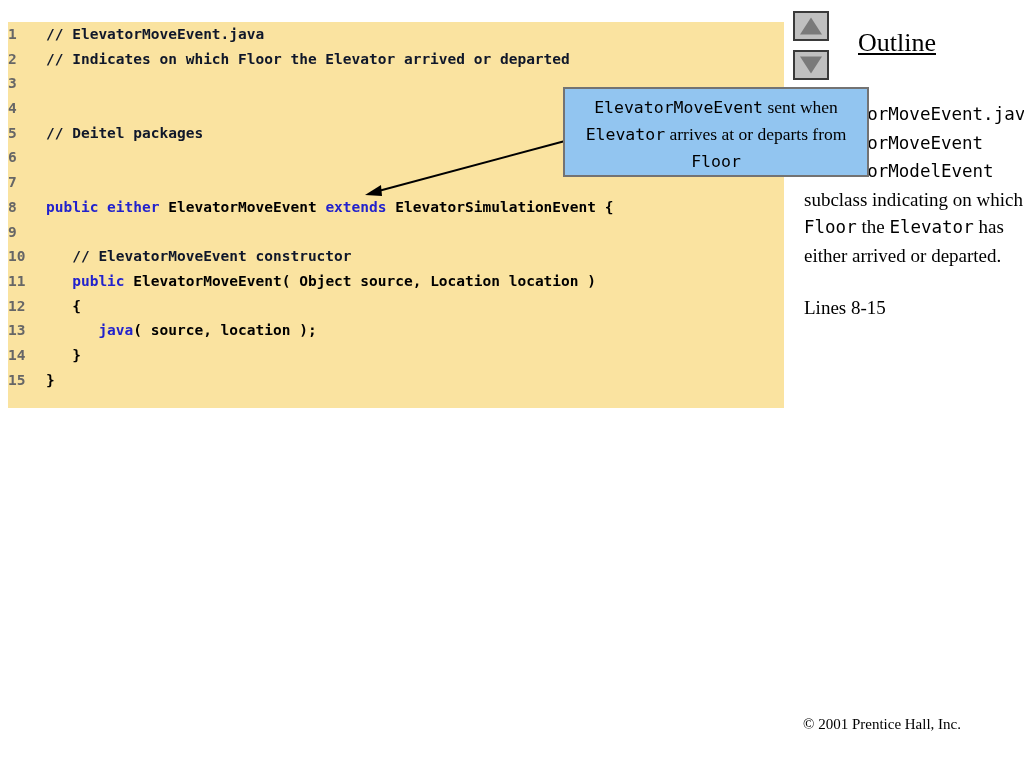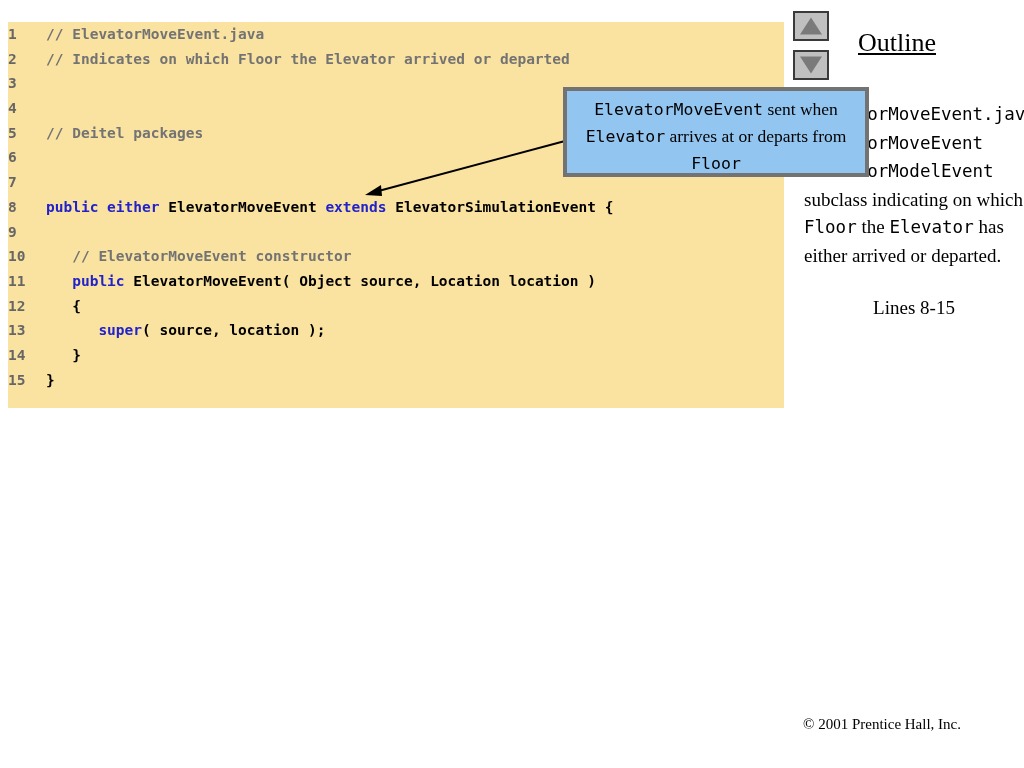--- a/index.html
+++ b/index.html
@@ -43,31 +43,31 @@
     font-family: "DejaVu Sans Mono", "Liberation Mono", monospace;
     font-size: 14.5px;
     font-weight: bold;
   }
   .code-line .codetext {
     position: absolute;
     left: 38px;
     color: #000000;
   }
   .kw  { color: #2222CC; }
-  .cmt { color: #737373; }
+  .cmt { color: #0f172a; }
 
   
   #callout {
     position: absolute;
     left: 563px;
     top: 87px;
     width: 306px;
     height: 90px;
     background: #92c5f0;
-    border: 4px solid #737373;
+    border: 2px solid #737373;
     box-sizing: border-box;
     z-index: 5;
     text-align: center;
     font-family: "Liberation Serif", serif;
     font-size: 17.5px;
     line-height: 27px;
     color: #000000;
     padding-top: 5px;
     box-sizing: border-box;
   }
@@ -115,21 +115,20 @@
     font-size: 19px;
     line-height: 27.5px;
     color: #000000;
   }
   #outline-body .mono {
     font-family: "DejaVu Sans Mono", "Liberation Mono", monospace;
     font-size: 17.5px;
   }
   #outline-lines {
     margin-top: 25px;
-    text-align: center;
   }
 
   
   .scroll-btn {
     position: absolute;
     width: 36px;
     height: 30px;
     background: #c0c0c0;
     border: 2px solid #3a3a3a;
     box-sizing: border-box;
@@ -176,21 +175,21 @@
     <div class="code-line"><span class="lineno">3</span></div>
     <div class="code-line"><span class="lineno">4</span><span class="codetext"><span></span></span></div>
     <div class="code-line"><span class="lineno">5</span><span class="codetext"><span class="cmt">// Deitel packages</span></span></div>
     <div class="code-line"><span class="lineno">6</span></div>
     <div class="code-line"><span class="lineno">7</span><span class="codetext"><span></span></span></div>
     <div class="code-line"><span class="lineno">8</span><span class="codetext"><span class="kw">public either</span><span> ElevatorMoveEvent </span><span class="kw">extends</span><span> ElevatorSimulationEvent {</span></span></div>
     <div class="code-line"><span class="lineno">9</span><span class="codetext"><span></span></span></div>
     <div class="code-line"><span class="lineno">10</span><span class="codetext"><span class="cmt">   // ElevatorMoveEvent constructor</span></span></div>
     <div class="code-line"><span class="lineno">11</span><span class="codetext"><span>   </span><span class="kw">public</span><span> ElevatorMoveEvent( Object source, Location location )</span></span></div>
     <div class="code-line"><span class="lineno">12</span><span class="codetext"><span>   {</span></span></div>
-    <div class="code-line"><span class="lineno">13</span><span class="codetext"><span>      </span><span class="kw">super</span><span>( source, location );</span></span></div>
+    <div class="code-line"><span class="lineno">13</span><span class="codetext"><span>      </span><span class="kw">java</span><span>( source, location );</span></span></div>
     <div class="code-line"><span class="lineno">14</span><span class="codetext"><span>   }</span></span></div>
     <div class="code-line"><span class="lineno">15</span><span class="codetext"><span>}</span></span></div>
   </div>
 
 <svg id="callout-arrow" viewBox="0 0 225 70" width="225" height="70">
   <line x1="210" y1="6" x2="16" y2="58" stroke="#000000" stroke-width="2"></line>
   <polygon points="10,60 26,50 27,61" fill="#000000"></polygon>
 </svg>
 
 <div id="callout"><span class="mono">ElevatorMoveEvent</span><span> sent when </span><span class="mono">Elevator</span><span> arrives at or departs from </span><span class="mono">Floor</span></div>

